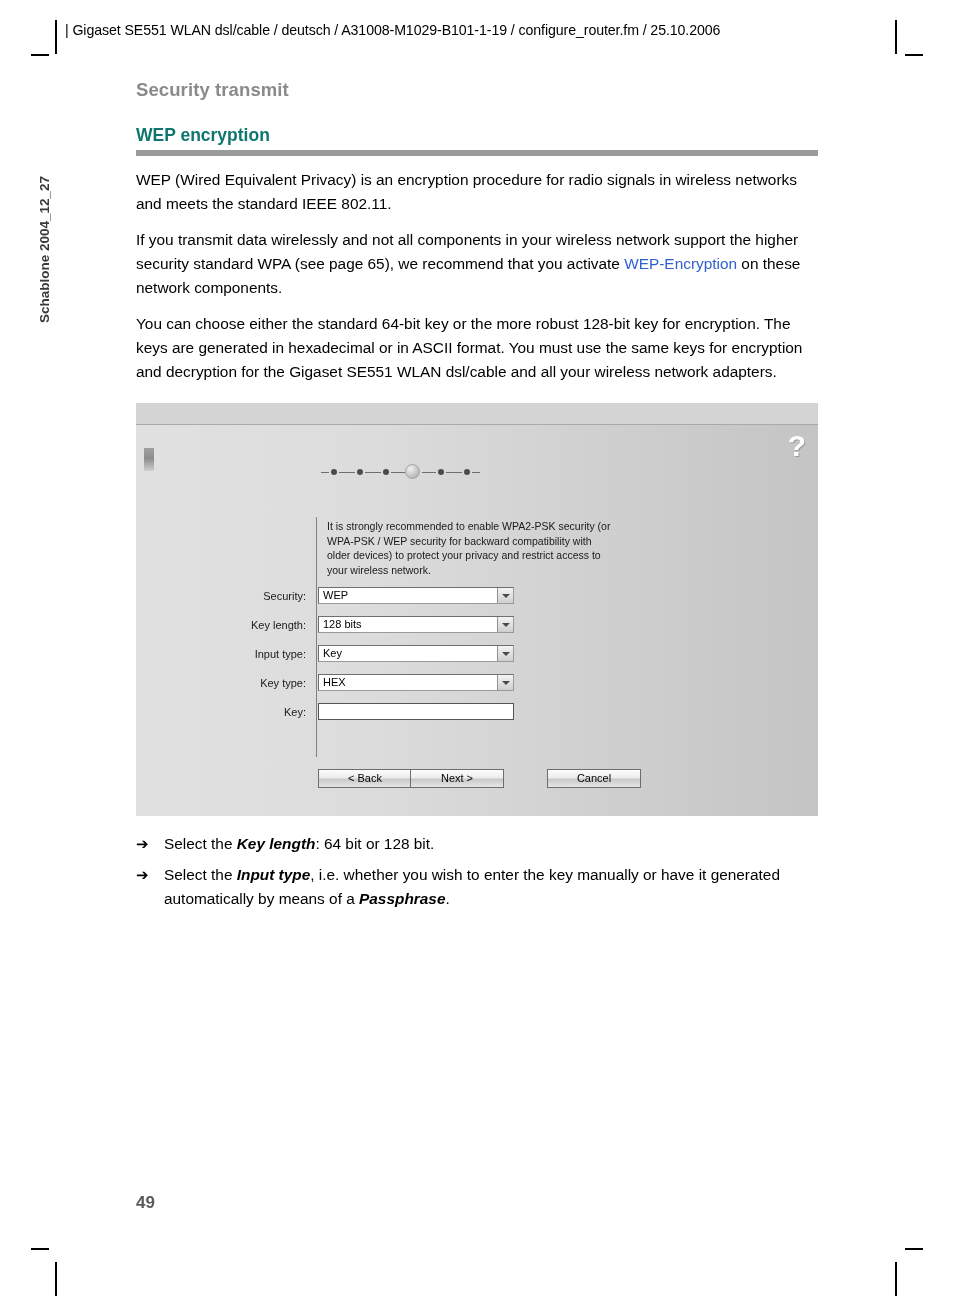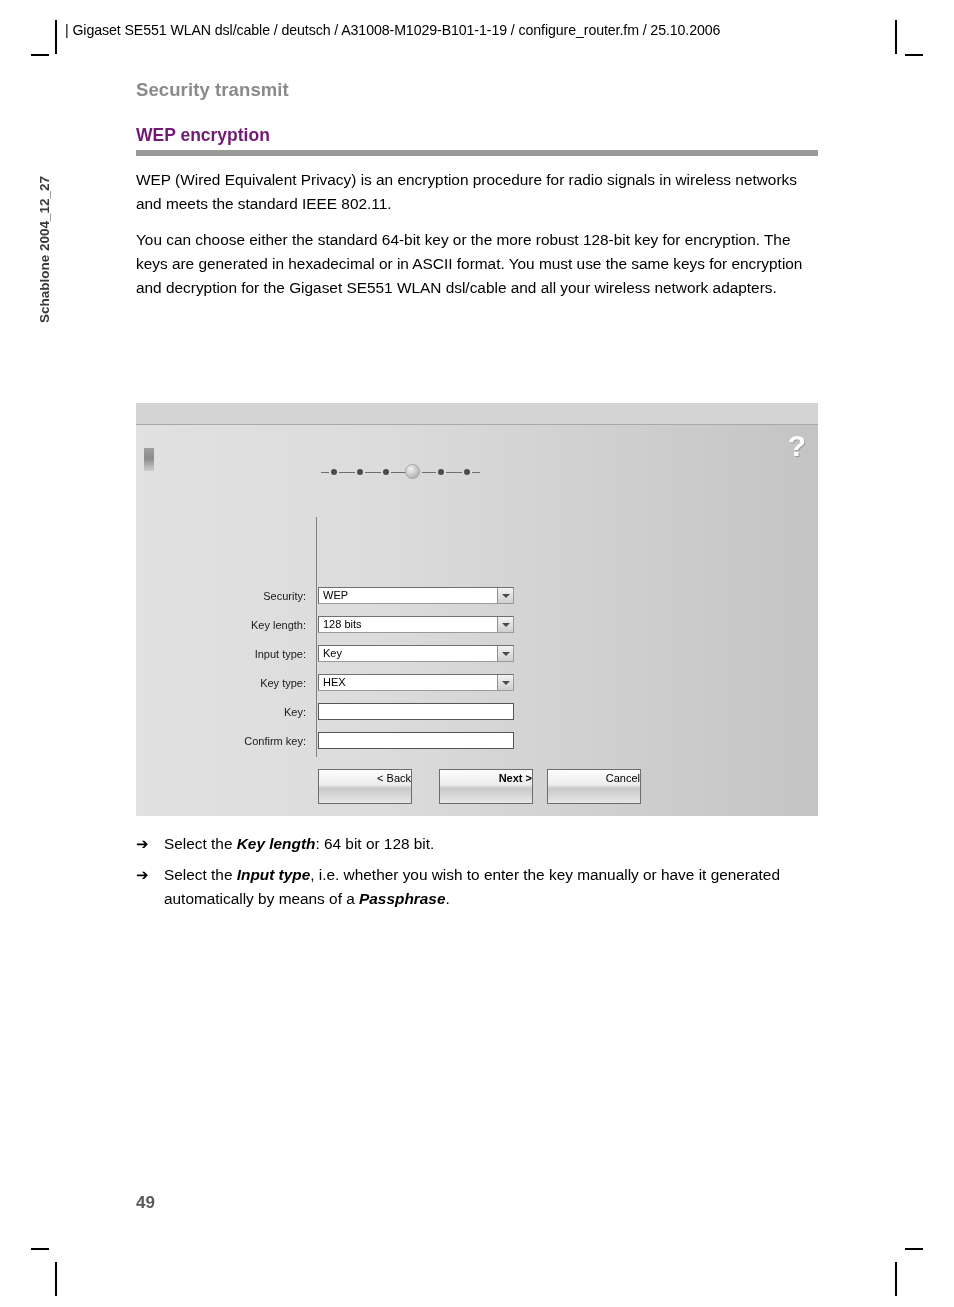--- a/index.html
+++ b/index.html
@@ -63,21 +63,21 @@
     font-weight: bold;
     color: #8a8a8a;
     letter-spacing: 0.1px;
   }
   .section-title {
     position: absolute;
     left: 136px;
     top: 125px;
     font-size: 17.5px;
     font-weight: bold;
-    color: #701a75;
+    color: #0f766e;
   }
   .rule {
     position: absolute;
     left: 136px;
     top: 150px;
     width: 682px;
     height: 6px;
     background: #9a9a9a;
   }
 
@@ -285,31 +285,31 @@
   .btnrow {
     position: absolute;
     left: 182px;
     top: 344px;
     width: 400px;
     height: 20px;
   }
   .btn {
     position: absolute;
     top: 0;
-    height: 35px;
+    height: 19px;
     box-sizing: border-box;
     background: linear-gradient(to bottom, #fdfdfd 0%, #ececec 45%, #c9c9c9 55%, #e6e6e6 100%);
     border: 1px solid #6d6d6d;
     font-size: 11px;
-    text-align: right;
+    text-align: center;
     line-height: 17px;
     color: #000;
   }
   .btn-back   { left: 0;   width: 94px; }
-  .btn-next   { left: 121px; width: 94px; font-weight: bold; }
+  .btn-next   { left: 92px; width: 94px; }
   .btn-cancel { left: 229px; width: 94px; }
 
   
   .bullets {
     position: absolute;
     left: 136px;
     top: 832px;
     width: 684px;
   }
   .bullet {
@@ -356,20 +356,21 @@
   <div class="running-header">| Gigaset SE551 WLAN dsl/cable / deutsch / A31008-M1029-B101-1-19 / configure_router.fm / 25.10.2006</div>
 
   <div class="side-label">Schablone 2004_12_27</div>
 
   <div class="chapter-title">Security transmit</div>
   <div class="section-title">WEP encryption</div>
   <div class="rule"></div>
 
   <div class="body-col">
     <p>WEP (Wired Equivalent Privacy) is an encryption procedure for radio signals in wireless networks and meets the standard IEEE 802.11.</p>
+    <p><span>If you transmit data wirelessly and not all components in your wireless network support the higher security standard WPA (see page 65), we recommend that you activate </span><span class="link">WEP-Encryption</span><span> on these network components.</span></p>
     <p>You can choose either the standard 64-bit key or the more robust 128-bit key for encryption. The keys are generated in hexadecimal or in ASCII format. You must use the same keys for encryption and decryption for the Gigaset SE551 WLAN dsl/cable and all your wireless network adapters.</p>
   </div>
 
   <div class="shot">
 
 
     <div class="shot-body">
 
       <div class="help-q">?</div>
       <div class="left-nub"></div>
@@ -385,20 +386,21 @@
         <div class="dot current" style="left:84px;"></div>
         <div class="seg" style="left:101px; width:14px;"></div>
         <div class="dot" style="left:117px;"></div>
         <div class="seg" style="left:125px; width:16px;"></div>
         <div class="dot" style="left:143px;"></div>
         <div class="seg" style="left:151px; width:8px;"></div>
       </div>
 
       <div class="divider"></div>
 
+      <div class="intro">It is strongly recommended to enable WPA2-PSK security (or WPA-PSK / WEP security for backward compatibility with older devices) to protect your privacy and restrict access to your wireless network.</div>
 
       <div class="frow" style="top:162px;">
         <div class="flabel">Security:</div>
         <div class="fctl">
           <span class="val">WEP</span>
           <span class="arrowbox"></span>
         </div>
       </div>
 
       <div class="frow" style="top:191px;">
@@ -425,26 +427,20 @@
         </div>
       </div>
 
       <div class="frow" style="top:278px;">
         <div class="flabel">Key:</div>
         <div class="fctl textfield">
           <span class="val"></span>
         </div>
       </div>
 
-      <div class="frow" style="top:307px;">
-        <div class="flabel">Confirm key:</div>
-        <div class="fctl textfield">
-          <span class="val"></span>
-        </div>
-      </div>
 
       <div class="btnrow">
         <div class="btn btn-back">&lt; Back</div>
         <div class="btn btn-next">Next &gt;</div>
         <div class="btn btn-cancel">Cancel</div>
       </div>
 
     </div>
   </div>
 

